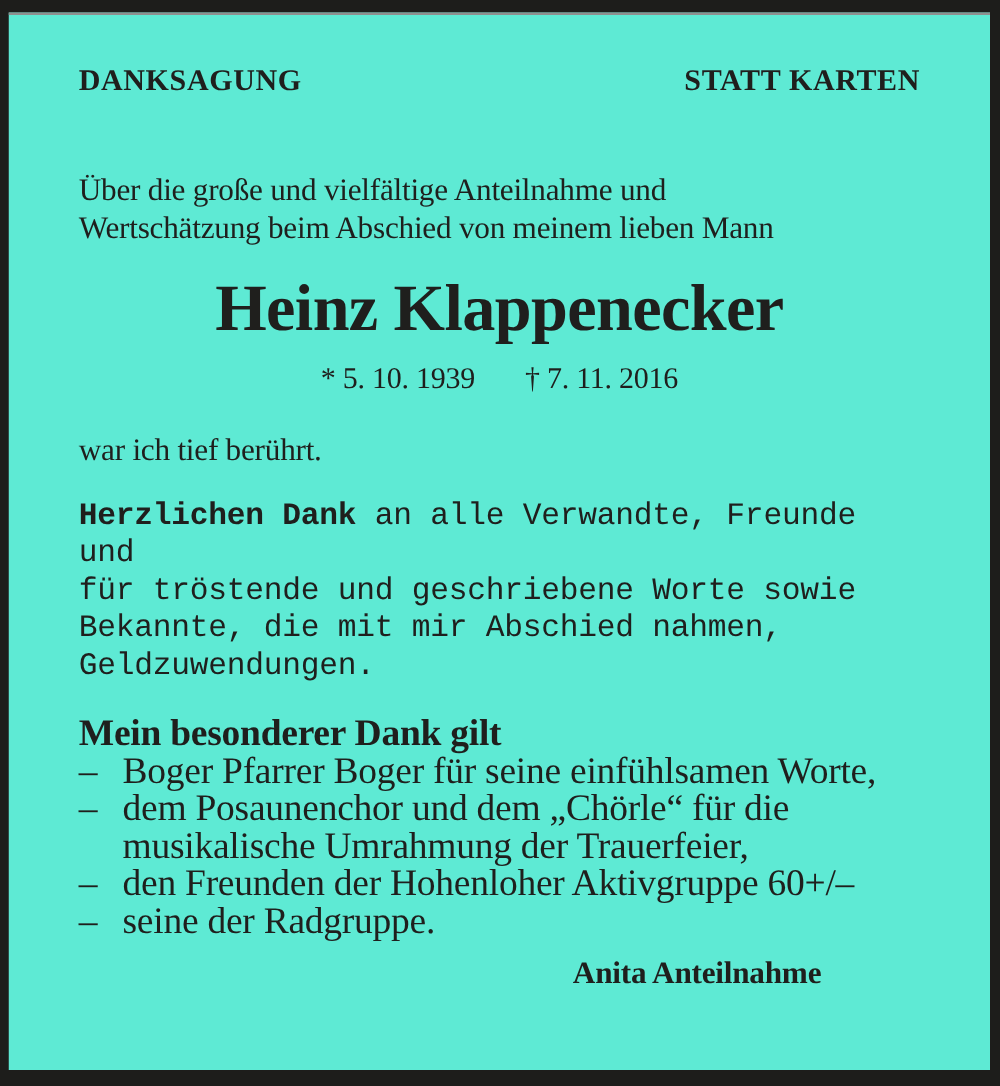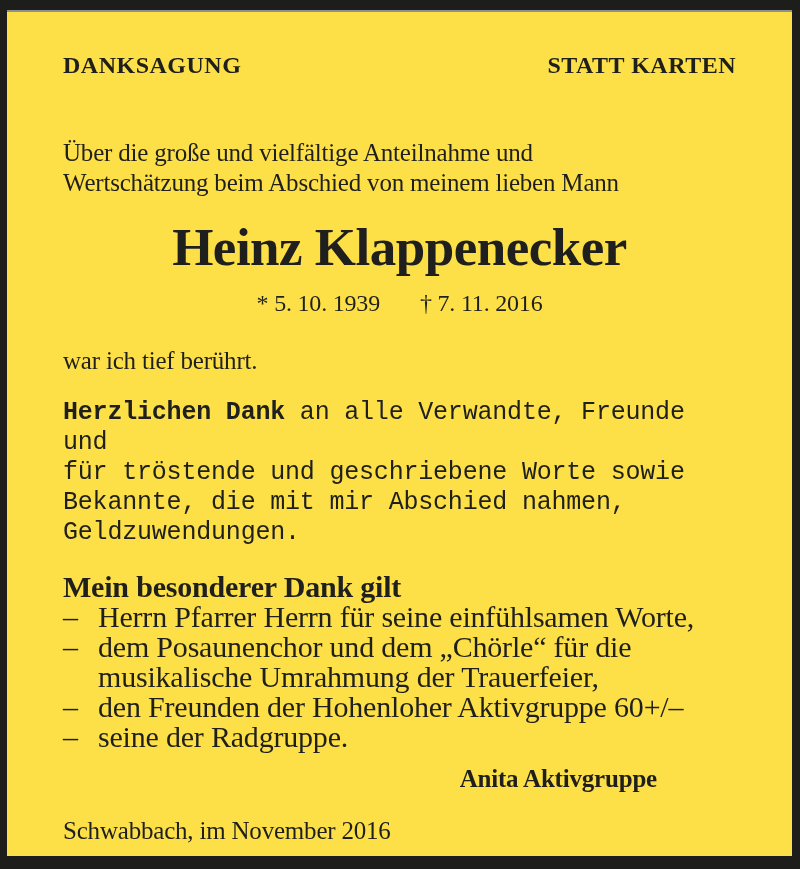--- a/index.html
+++ b/index.html
@@ -16,21 +16,21 @@
     color: #1f1f1d;
     position: relative;
   }
 
   .sheet {
     position: absolute;
     top: 10px;
     left: 7px;
     right: 8px;
     bottom: 13px;
-    background: #fde047;
+    background: #5eead4;
     border-top: 2px solid #8f8f8f;
     padding: 40px 56px 0 56px;
     letter-spacing: -0.2px;
   }
 
   .header-row {
     display: flex;
     justify-content: space-between;
     align-items: baseline;
     font-size: 24px;
@@ -145,21 +145,21 @@
         <div>Geldzuwendungen.</div>
       </div>
   </div>
 
   <div class="special">
     <div class="special-heading">Mein besonderer Dank gilt</div>
 
     <div class="special-item">
       <span class="dash">–</span>
       <div>
-          <div>Herrn Pfarrer Herrn für seine einfühlsamen Worte,</div>
+          <div>Boger Pfarrer Boger für seine einfühlsamen Worte,</div>
         </div>
     </div>
     <div class="special-item">
       <span class="dash">–</span>
       <div>
           <div>dem Posaunenchor und dem „Chörle“ für die</div>
           <div>musikalische Umrahmung der Trauerfeier,</div>
         </div>
     </div>
     <div class="special-item">
@@ -169,17 +169,16 @@
         </div>
     </div>
     <div class="special-item">
       <span class="dash">–</span>
       <div>
           <div>seine der Radgruppe.</div>
         </div>
     </div>
   </div>
 
-  <div class="signature">Anita Aktivgruppe</div>
+  <div class="signature">Anita Anteilnahme</div>
 
-  <div class="place-date">Schwabbach, im November 2016</div>
 
 </div>
 
 </body></html>

